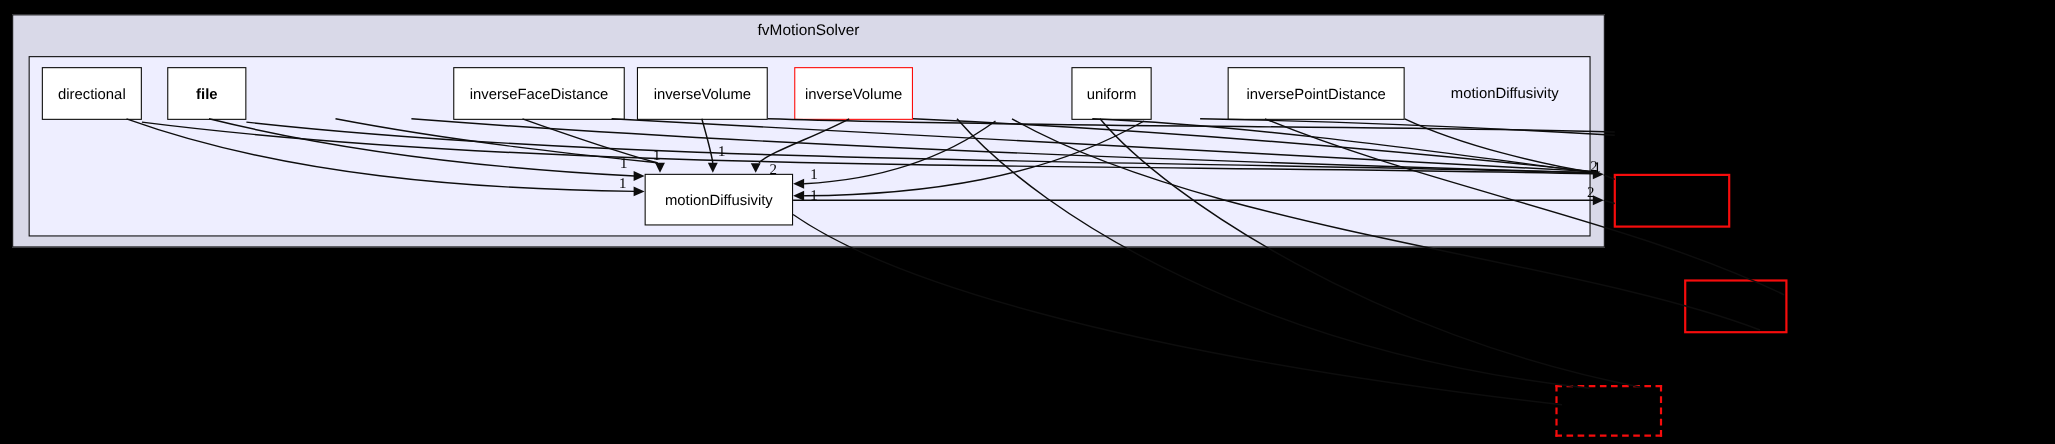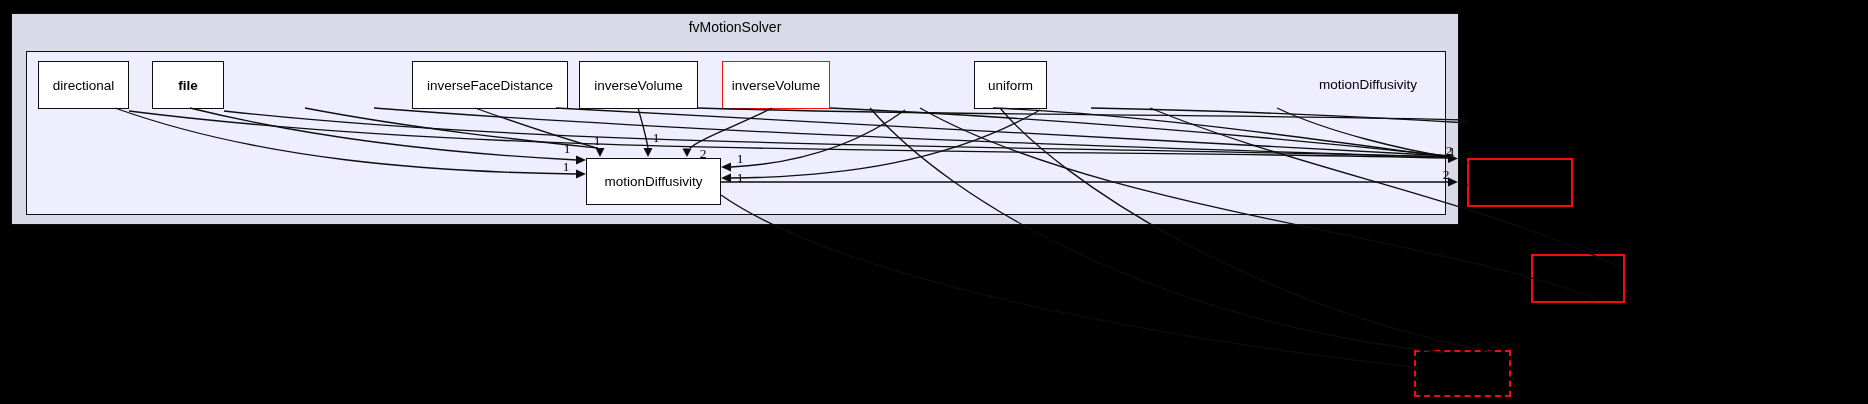--- a/index.html
+++ b/index.html
@@ -69,20 +69,21 @@
 
   <div id="outer-title">fvMotionSolver</div>
   <div id="inner-label">motionDiffusivity</div>
 
   <div id="n-directional" class="node dir-row">directional</div>
   <div id="n-file" class="node dir-row">file</div>
   <div id="n-inverseFaceDistance" class="node dir-row">inverseFaceDistance</div>
   <div id="n-inverseVolume" class="node dir-row">inverseVolume</div>
   <div id="n-manipulators" class="node dir-row highlight">inverseVolume</div>
   <div id="n-uniform" class="node dir-row">uniform</div>
+  <div id="n-inversePointDistance" class="node dir-row">inversePointDistance</div>
 
   <div id="n-central" class="node">motionDiffusivity</div>
 
   <div id="ext-1" class="ext"></div>
   <div id="ext-2" class="ext"></div>
   <div id="ext-3" class="ext"></div>
 
   <svg id="edges-svg" viewBox="0 0 1868 404" xmlns="http://www.w3.org/2000/svg">
 
     <path d="M190,108 C320,140 460,154 577,160"></path>

